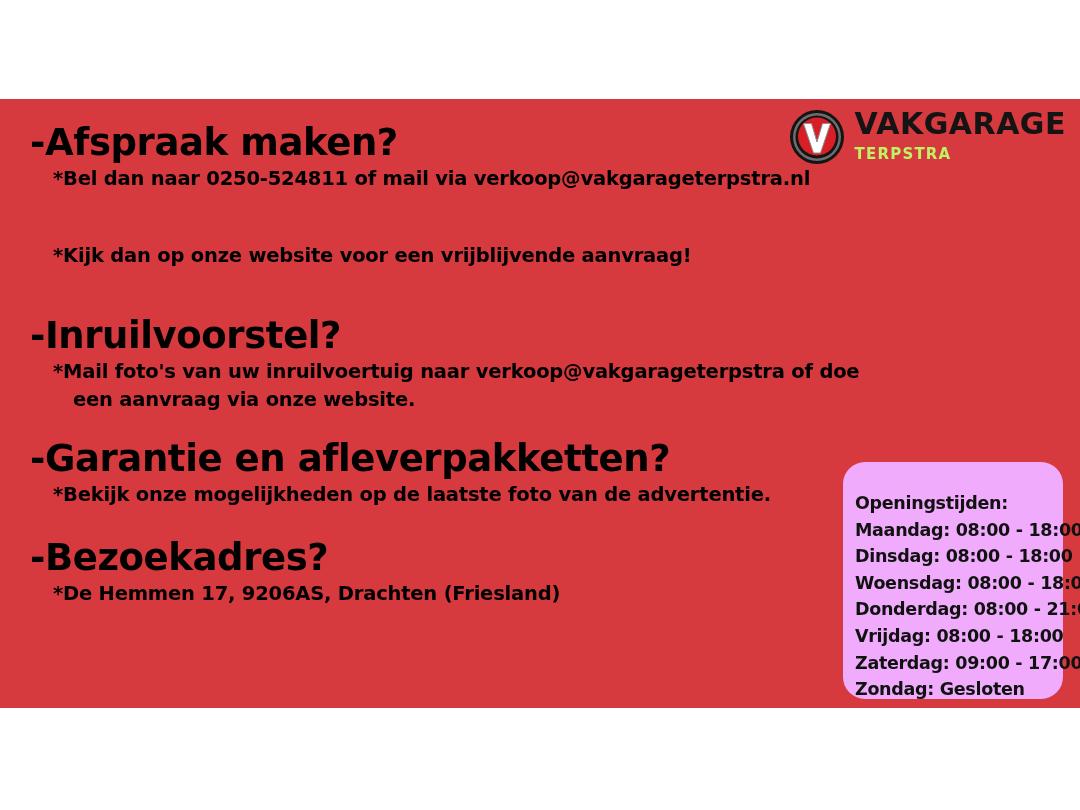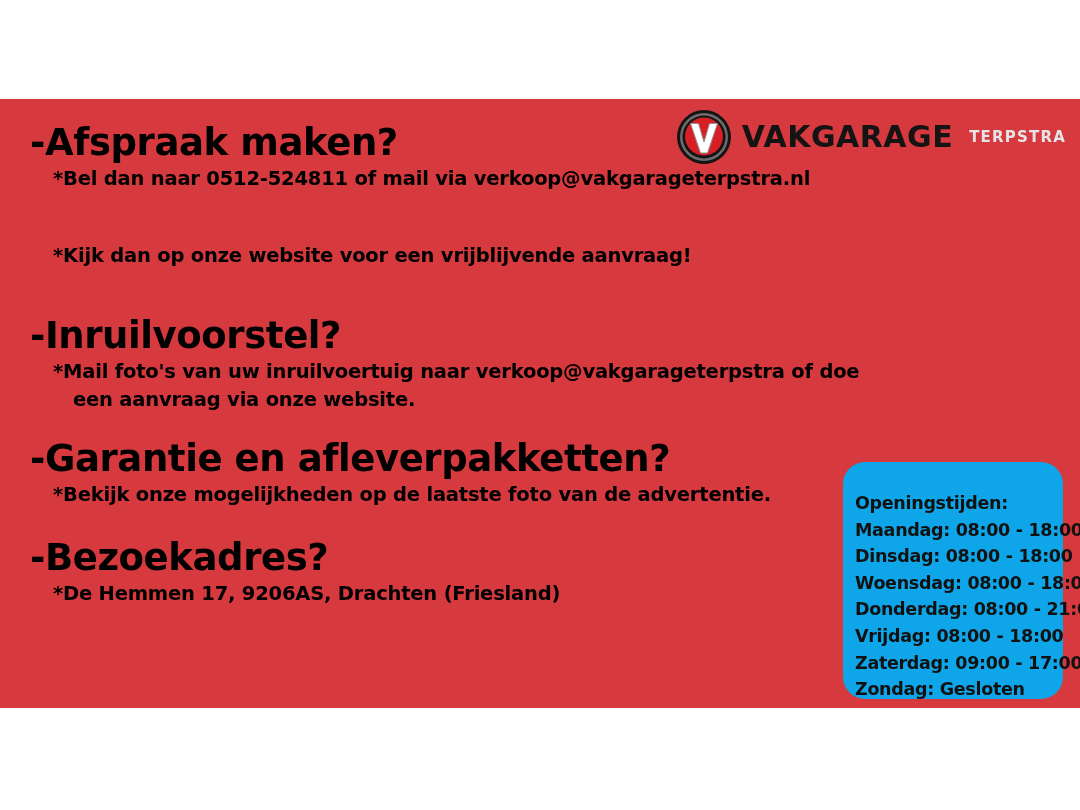--- a/index.html
+++ b/index.html
@@ -40,39 +40,38 @@
     align-items: center;
     gap: 10px;
   }
   #logo-badge {
     width: 56px;
     height: 56px;
     flex: 0 0 auto;
   }
   #logo-words {
     display: flex;
-    flex-direction: row;
+    flex-direction: column;
     justify-content: center;
     line-height: 1;
-    gap: 16px;
   }
   #logo-main {
     font-family: "DejaVu Sans", sans-serif;
     font-weight: bold;
     font-size: 30px;
     letter-spacing: 0.5px;
     color: #141414;
     line-height: 1;
   }
   #logo-sub {
     font-family: "DejaVu Sans", sans-serif;
     font-weight: bold;
     font-size: 21px;
     letter-spacing: 1.2px;
-    color: #e5e5e5;
+    color: #bef264;
     line-height: 1.25;
     font-variant: small-caps;
     text-transform: lowercase;
   }
 
   
   #sections {
     position: absolute;
     left: 30px;
     top: 24px;
@@ -108,21 +107,21 @@
   .gap-s3 { height: 25px; }
   .gap-s4 { height: 30px; }
 
   
   #hours-card {
     position: absolute;
     left: 843px;
     top: 363px;
     width: 220px;
     height: 237px;
-    background: #0ea5e9;
+    background: #f0abfc;
     border-radius: 22px;
     box-sizing: border-box;
     padding: 28px 0 0 12px;
   }
   .hours-line {
     font-family: "DejaVu Sans", sans-serif;
     font-weight: bold;
     font-size: 17.5px;
     line-height: 1.52;
     color: #111111;
@@ -149,21 +148,21 @@
         <div id="logo-main">VAKGARAGE</div>
         <div id="logo-sub">Terpstra</div>
       </div>
     </div>
 
     <div id="sections">
 
       <div class="section">
         <div class="sec-head">-Afspraak maken?</div>
         <div class="sec-lines">
-          <div class="sec-line">*Bel dan naar 0512-524811 of mail via verkoop@vakgarageterpstra.nl</div>
+          <div class="sec-line">*Bel dan naar 0250-524811 of mail via verkoop@vakgarageterpstra.nl</div>
         </div>
       </div>
 
       <div class="gap-s1"></div>
 
       <div class="section">
         <div class="sec-lines">
           <div class="sec-line">*Kijk dan op onze website voor een vrijblijvende aanvraag!</div>
         </div>
       </div>

